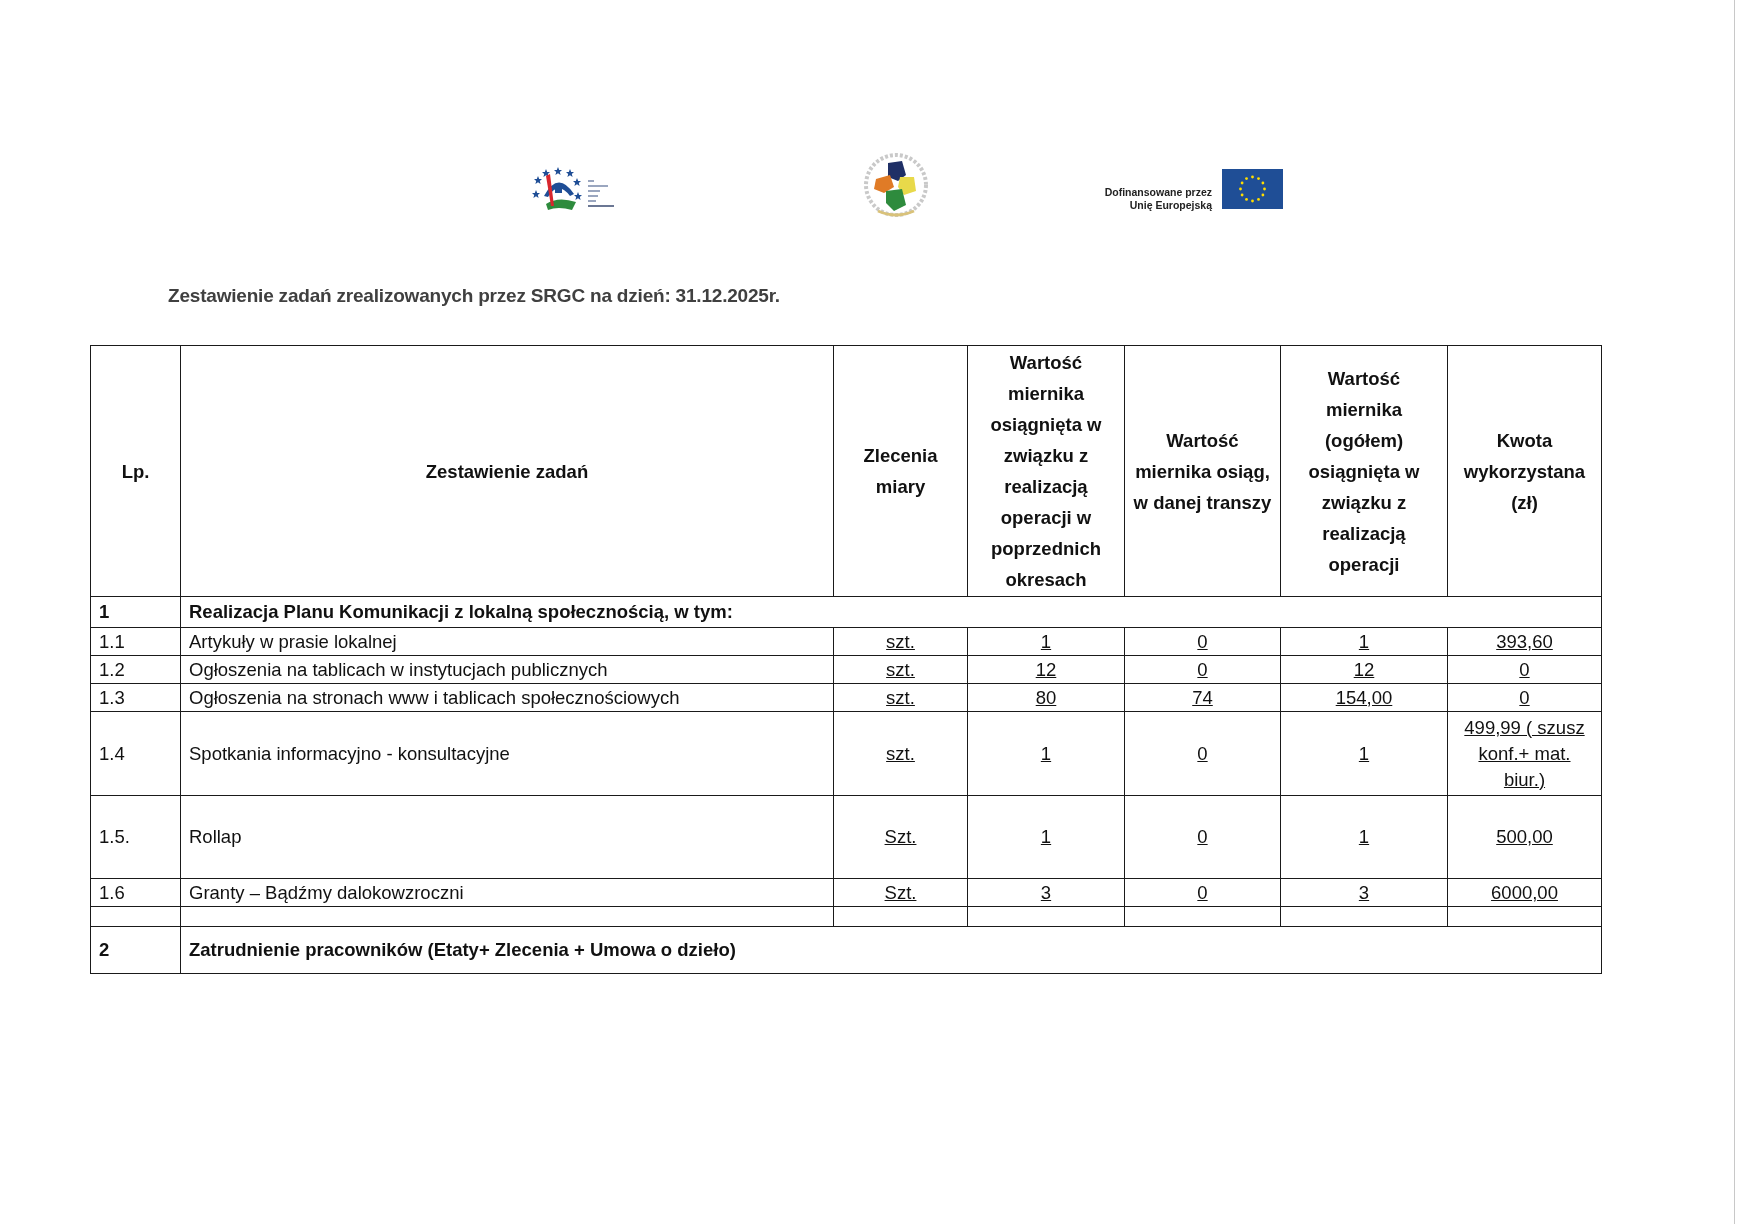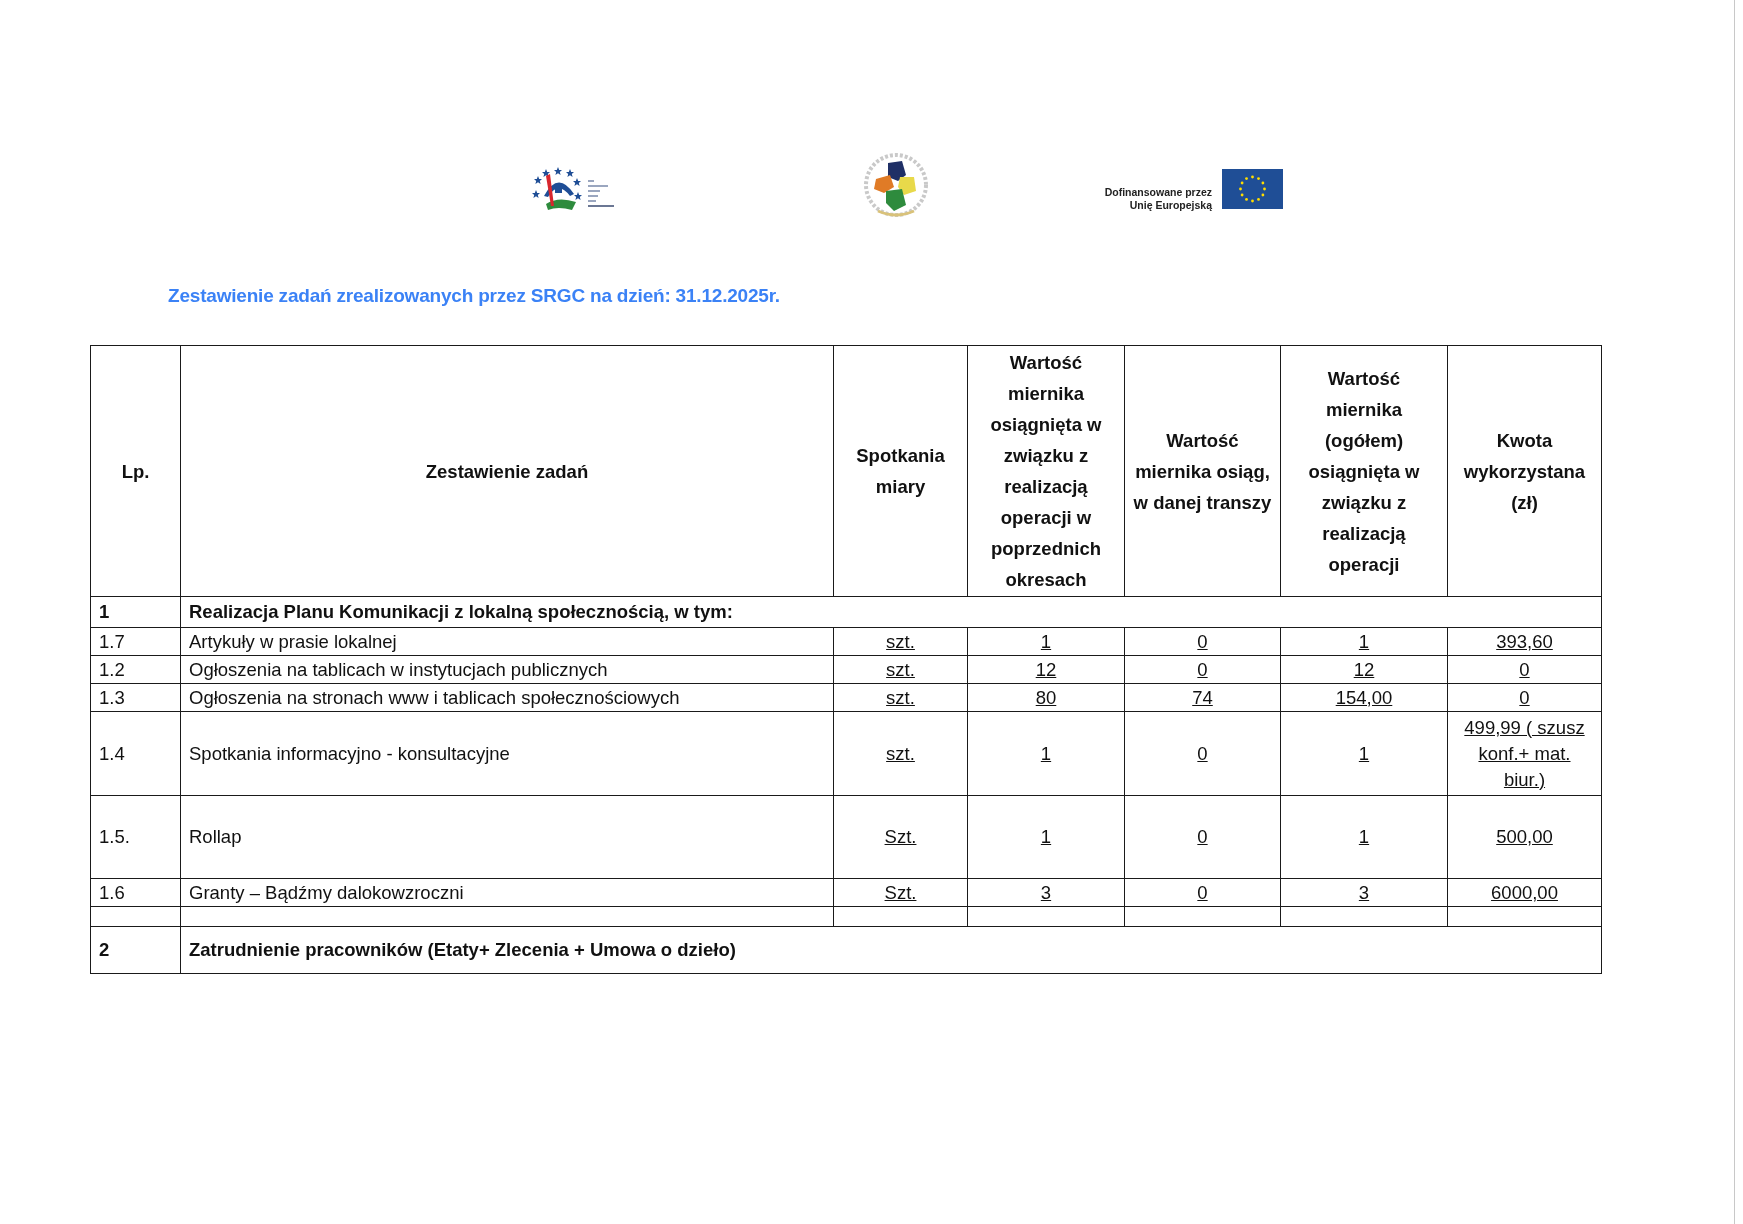--- a/index.html
+++ b/index.html
@@ -9,21 +9,21 @@
 
   
   .logo { position:absolute; }
   .logo-ksow { left:532px; top:166px; width:100px; height:48px; }
   .logo-lgd  { left:858px; top:153px; width:76px; height:66px; }
   .eu-caption { position:absolute; left:1100px; top:186px; width:112px; text-align:right;
                 font-size:10.5px; line-height:13px; font-weight:bold; color:#222; }
   .eu-flag { position:absolute; left:1222px; top:169px; width:61px; height:40px; background:#1f4e96; }
 
   .doc-title { position:absolute; left:168px; top:285px; font-size:19px; font-weight:bold;
-               letter-spacing:-0.2px; color:#3b82f6; white-space:nowrap; }
+               letter-spacing:-0.2px; color:#404040; white-space:nowrap; }
 
   table.report { position:absolute; left:90px; top:345px; border-collapse:collapse;
                  table-layout:fixed; width:1511px; font-size:18.5px; }
   table.report td, table.report th { border:1.5px solid #1a1a1a; padding:0 8px; vertical-align:middle; }
   th { font-weight:bold; text-align:center; line-height:31px; font-size:18.5px; }
   th.lp-h { text-align:center; }
   td.lp { text-align:left; padding-left:8px; }
   td.name { text-align:left; padding-left:10px; }
   td.c { text-align:center;text-decoration:underline; }
   tr.sec td { font-weight:bold; }
@@ -112,35 +112,35 @@
       <col style="width:134px">
     <col style="width:157px">
       <col style="width:156px">
       <col style="width:167px">
       <col style="width:154px">
   </colgroup>
   <thead>
     <tr class="h-head">
       <th class="lp-h">Lp.</th>
       <th>Zestawienie zadań</th>
-      <th>Spotkania miary</th>
+      <th>Zlecenia miary</th>
       <th>Wartość miernika osiągnięta w związku z realizacją operacji w poprzednich okresach</th>
       <th>Wartość miernika osiąg, w danej transzy</th>
       <th>Wartość miernika (ogółem) osiągnięta w związku z realizacją operacji</th>
       <th>Kwota wykorzystana (zł)</th>
     </tr>
   </thead>
   <tbody>
 
     <tr class="sec h-sec1">
       <td class="lp">1</td>
       <td class="name" colspan="6">Realizacja Planu Komunikacji z lokalną społecznością, w tym:</td>
     </tr>
     <tr class="h-row">
-      <td class="lp">1.7</td>
+      <td class="lp">1.1</td>
       <td class="name">Artykuły w prasie lokalnej</td>
       <td class="c">szt.</td>
       <td class="c">1</td>
       <td class="c">0</td>
       <td class="c">1</td>
       <td class="c">393,60</td>
     </tr>
     <tr class="h-row">
       <td class="lp">1.2</td>
       <td class="name">Ogłoszenia na tablicach w instytucjach publicznych</td>

